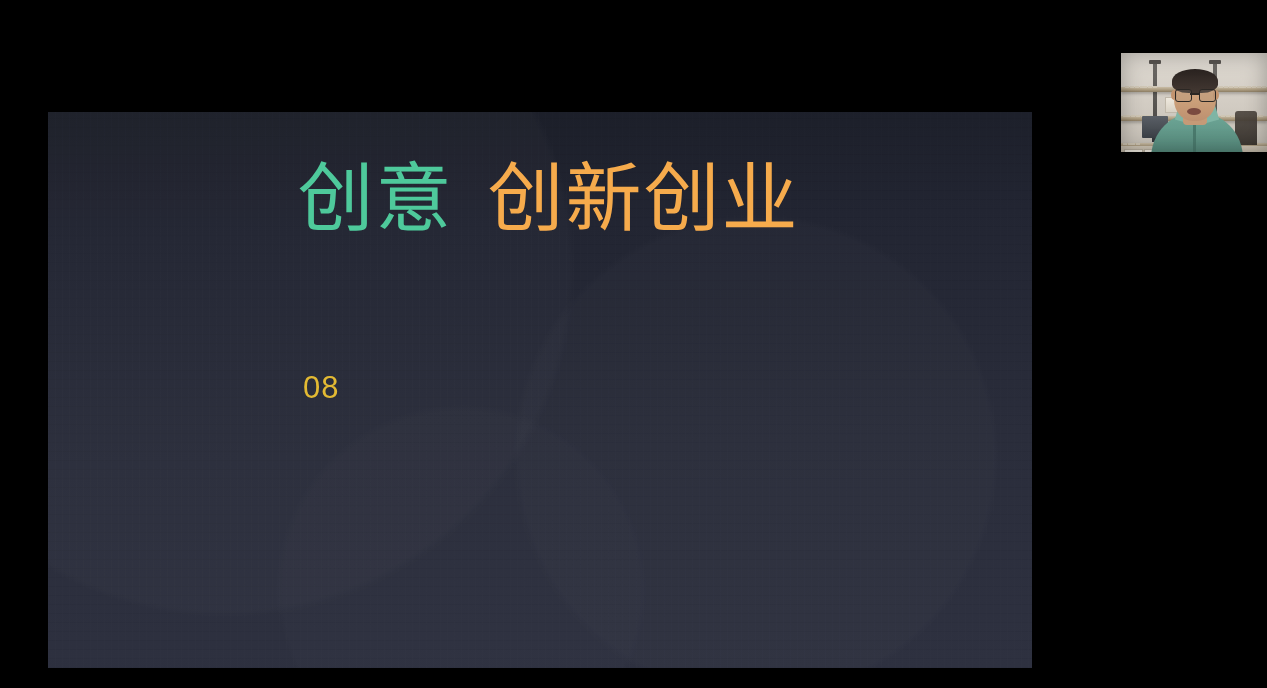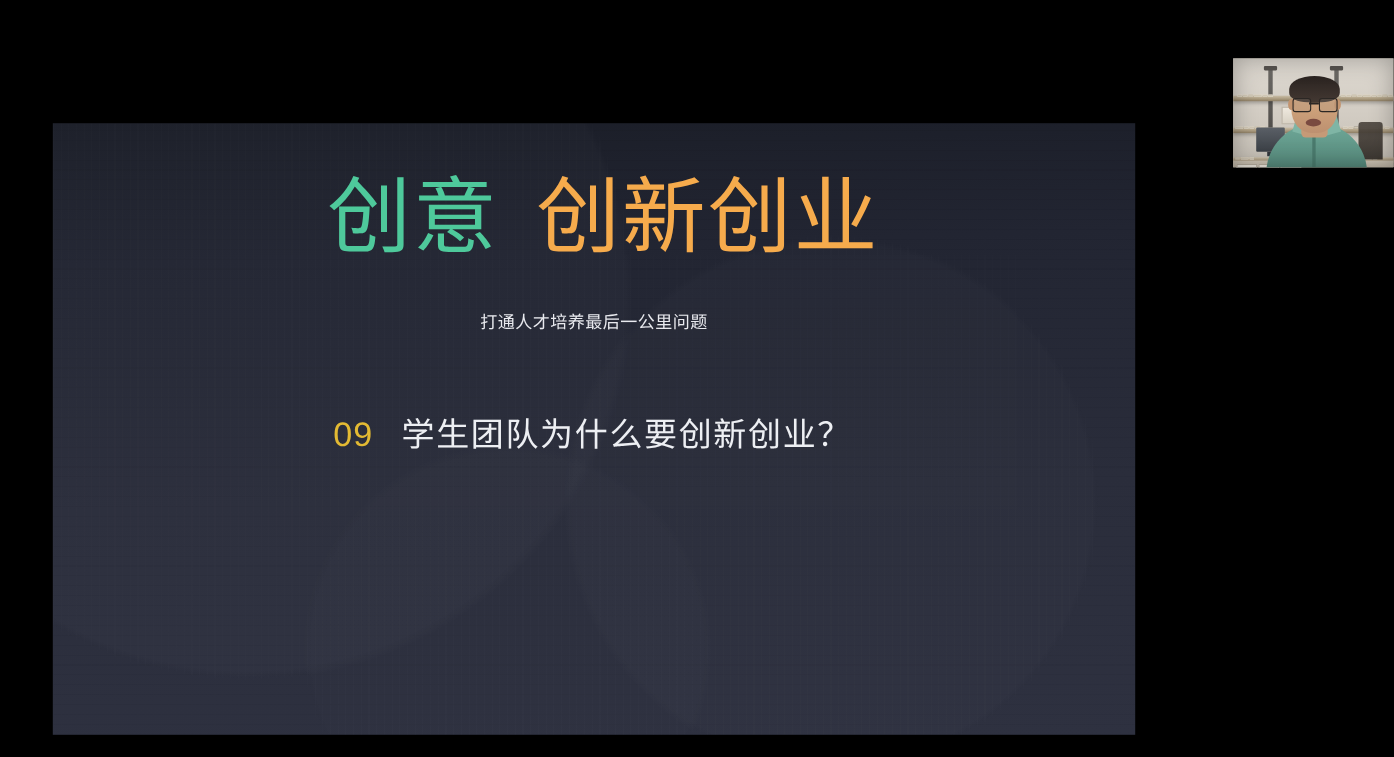--- a/index.html
+++ b/index.html
@@ -290,27 +290,25 @@
 <div id="stage">
 
   <div id="slide">
     <div id="slide-inner">
 
       <div class="title-row">
         <span class="title-part-1">创意</span><span class="title-gap"></span><span class="title-part-2">创新创业</span>
       </div>
 
       <div class="subtitle">
-        <span class="subtitle-line">打通人才培养最后一公里问题</span>
       </div>
 
       <div class="agenda">
         <div class="agenda-item">
-          <span class="agenda-num">09</span>
-          <span class="agenda-text">学生团队为什么要创新创业？</span>
+          <span class="agenda-num">08</span>
         </div>
       </div>
 
     </div>
   </div>
 
   <div id="webcam">
     <div class="cam-scene">
       <div class="wall"></div>
 

